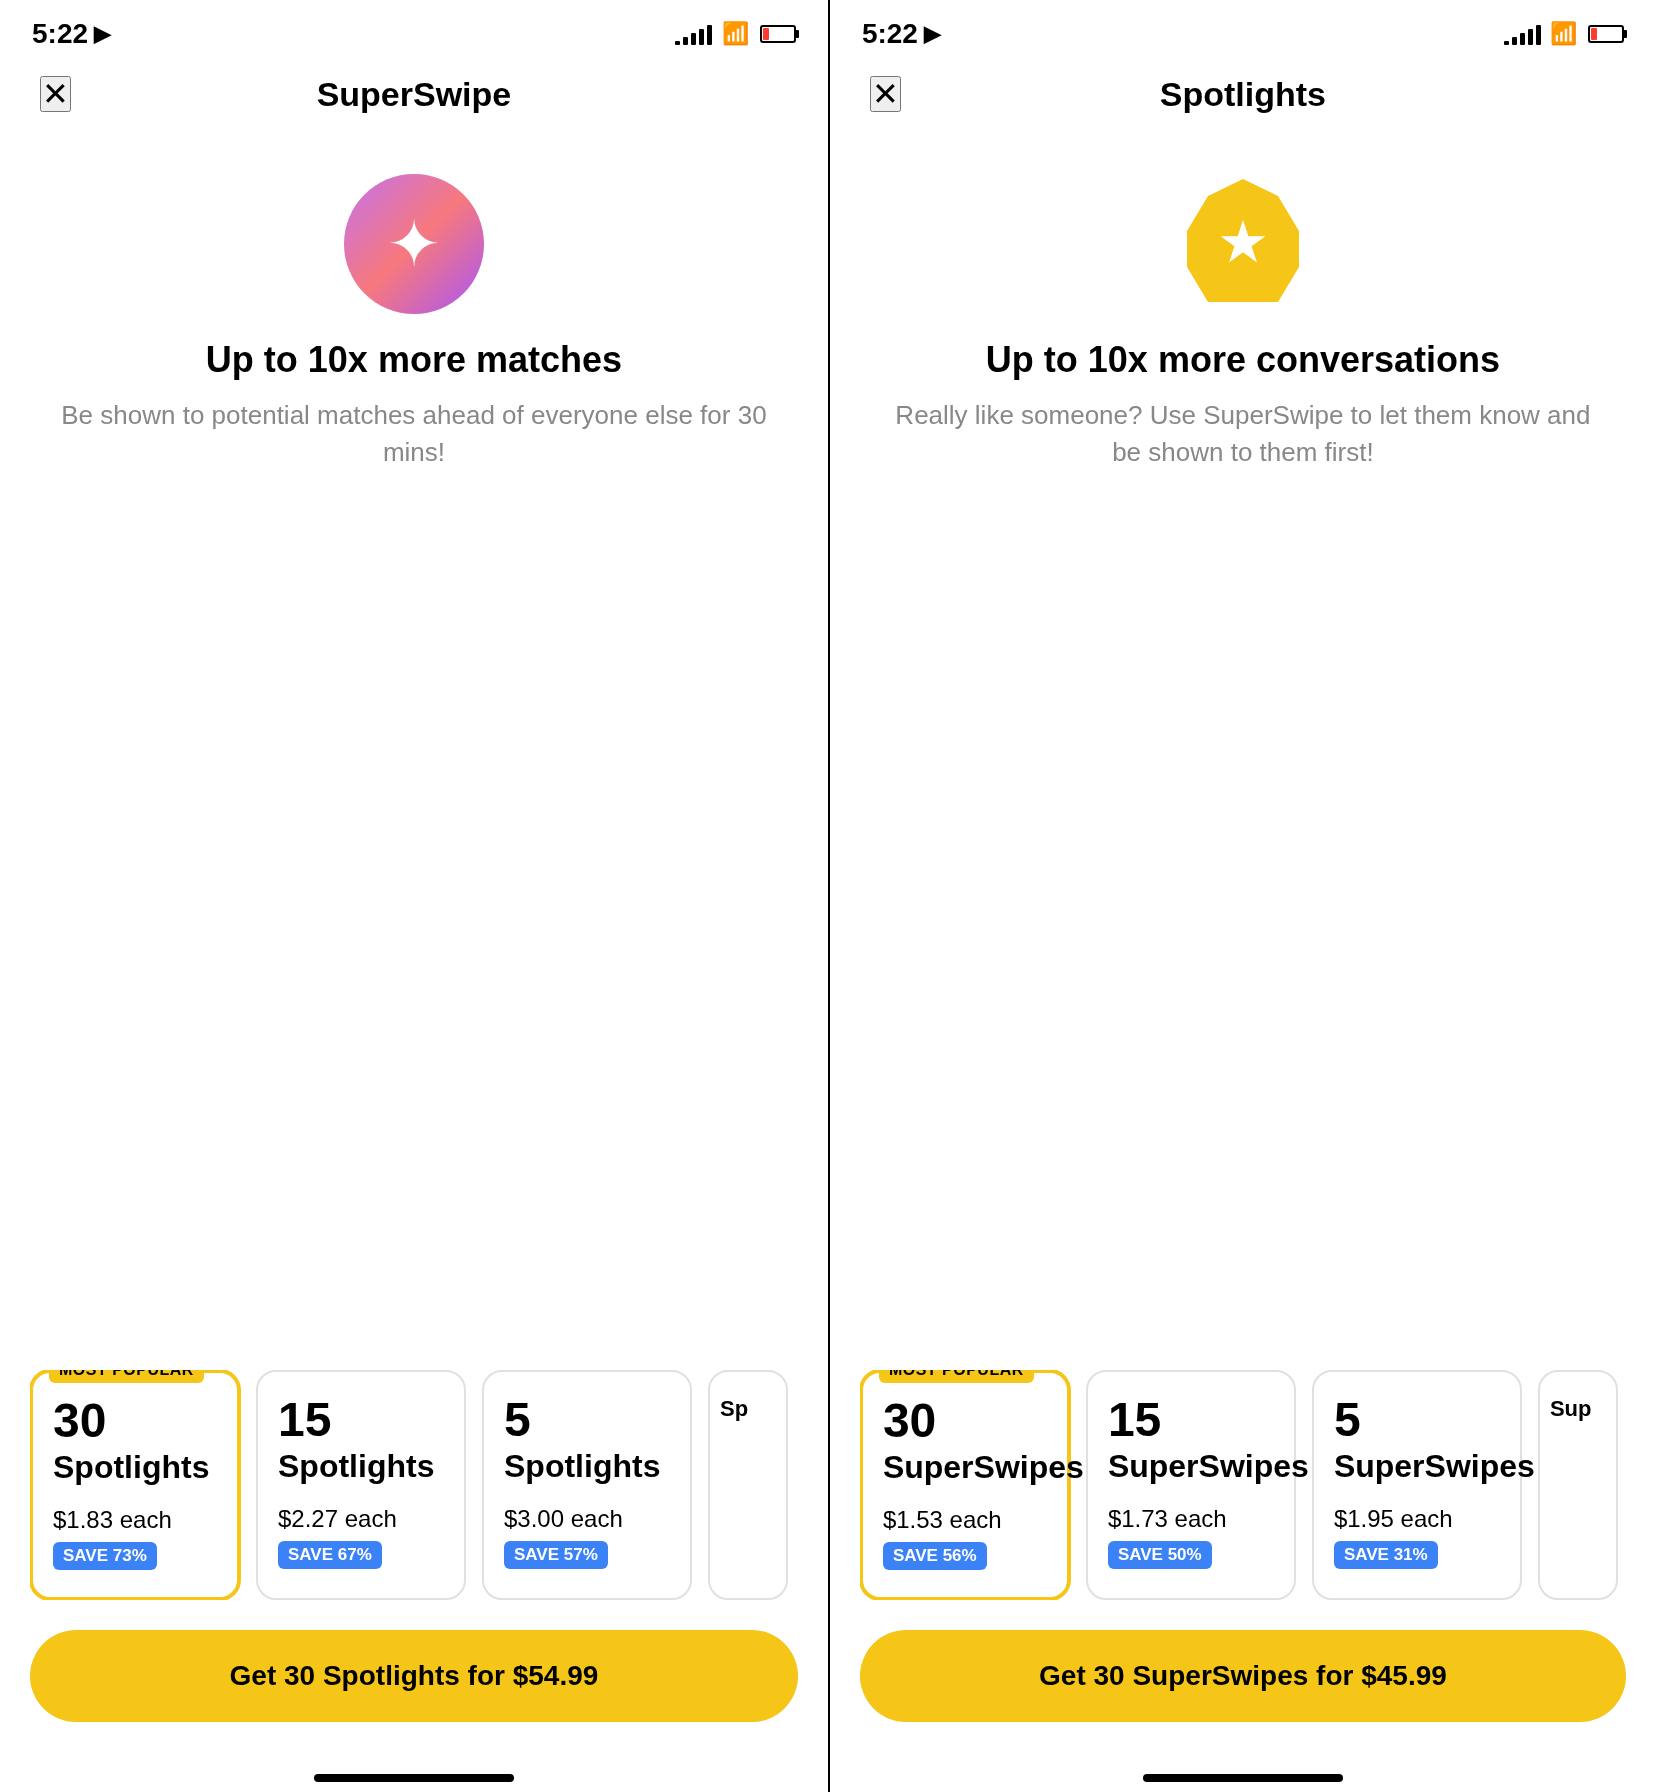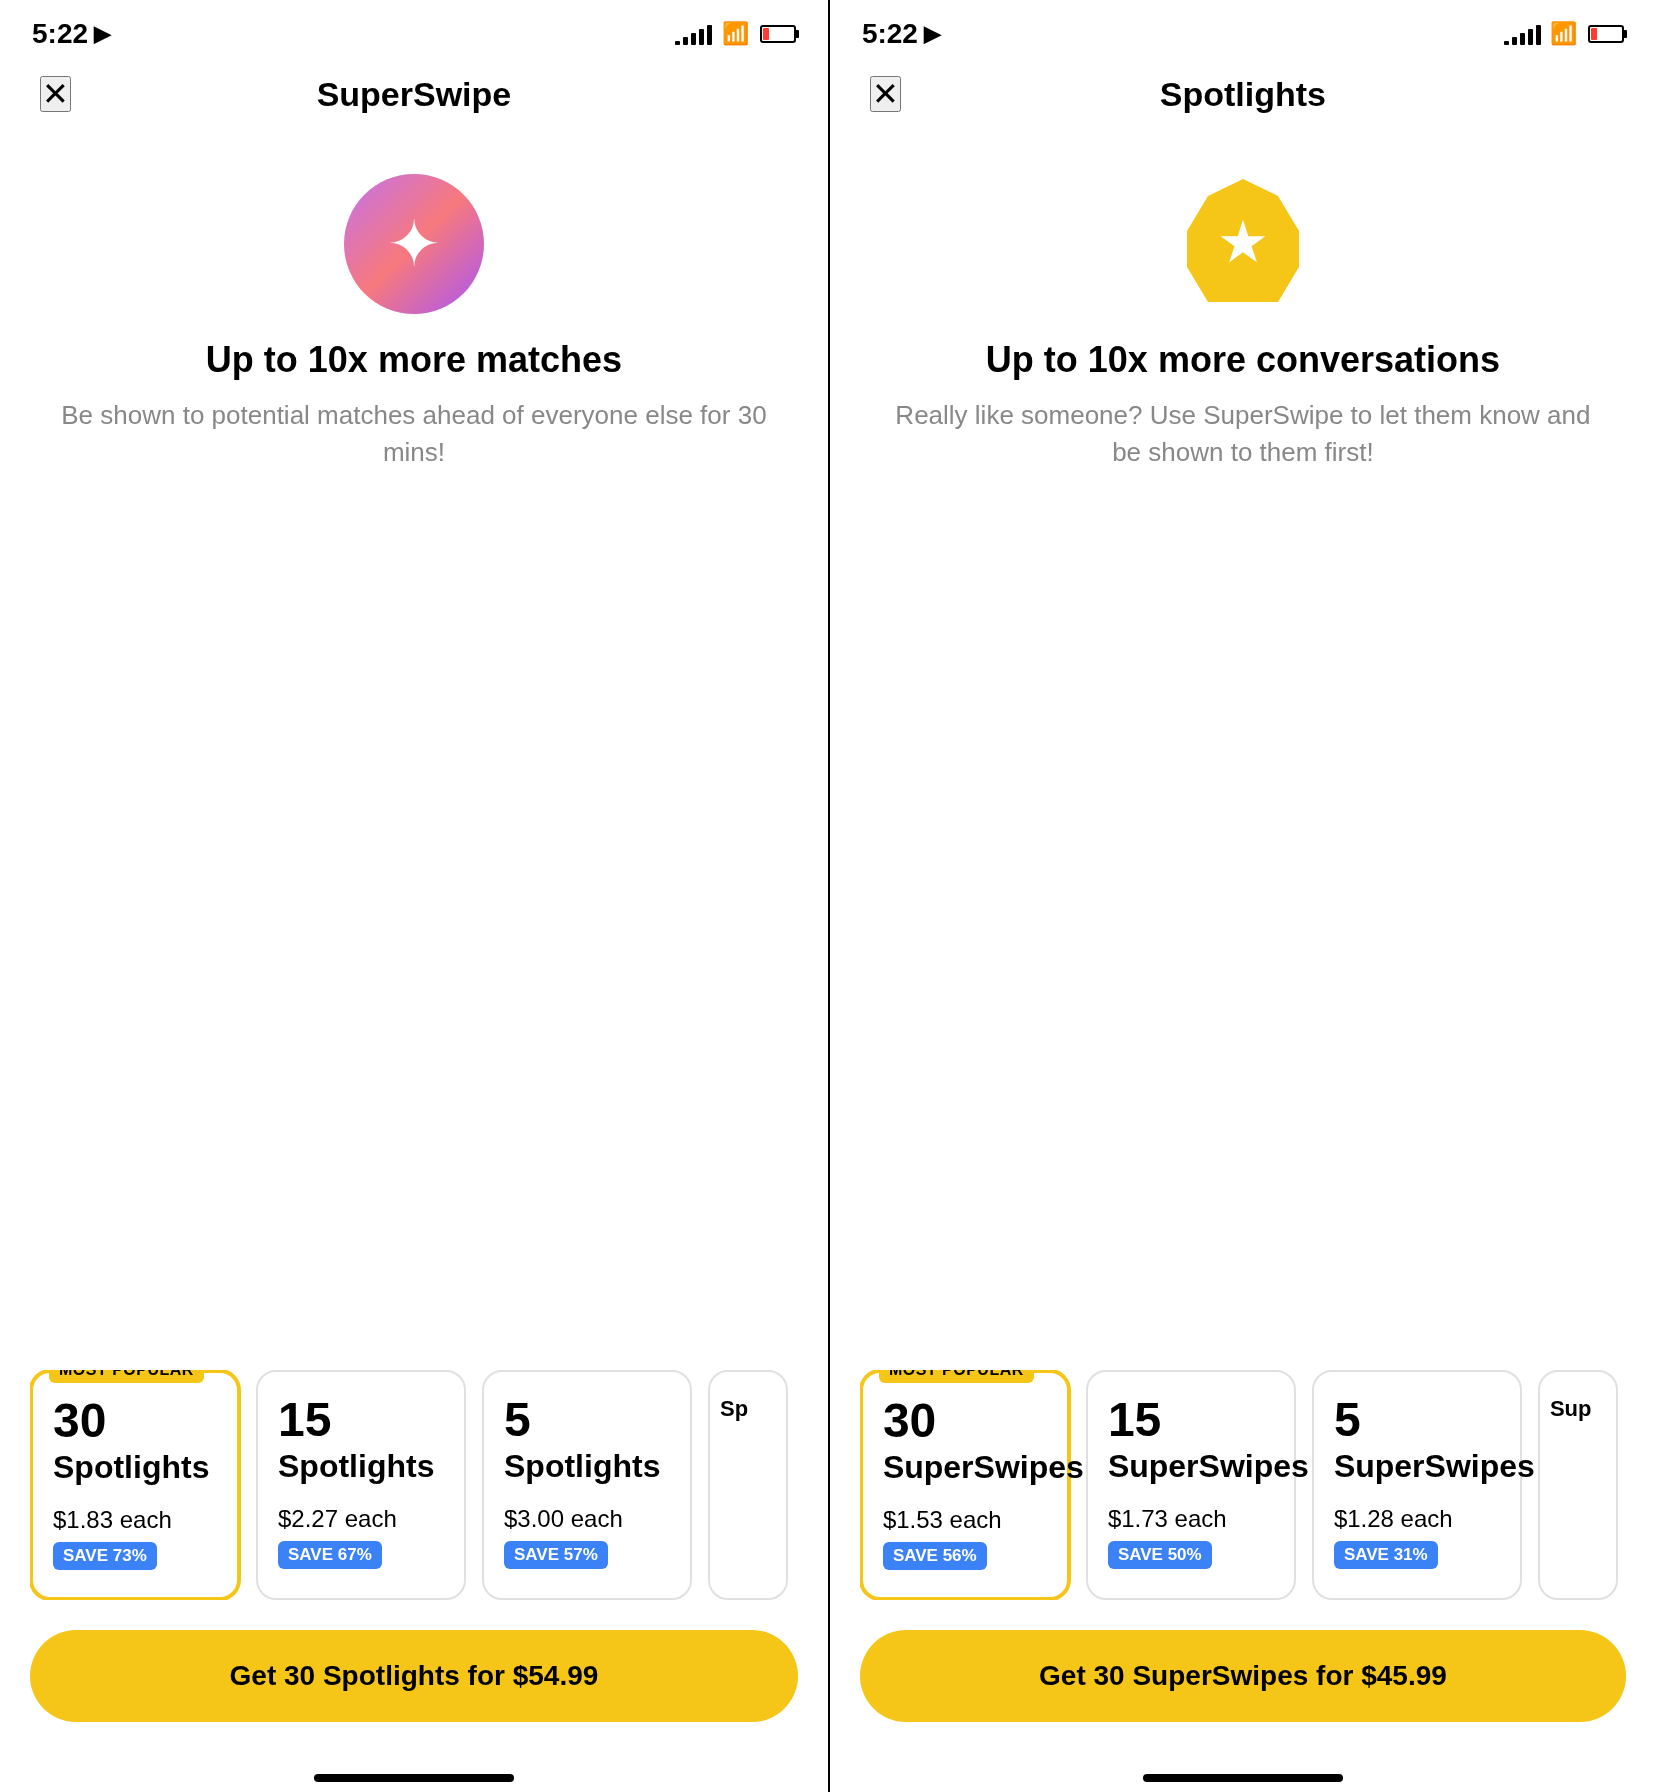--- a/index.html
+++ b/index.html
@@ -429,21 +429,21 @@
       <div class="card">
         <div class="card-quantity">15</div>
         <div class="card-label">SuperSwipes</div>
         <div class="card-price">$1.73 each</div>
         <span class="save-badge">SAVE 50%</span>
       </div>
 
       <div class="card">
         <div class="card-quantity">5</div>
         <div class="card-label">SuperSwipes</div>
-        <div class="card-price">$1.28 each</div>
+        <div class="card-price">$1.95 each</div>
         <span class="save-badge">SAVE 31%</span>
       </div>
 
       <div class="card-partial">
         <div style="padding:24px 10px; font-size:22px; font-weight:700; color:#000;">Sup</div>
       </div>
     </div>
   </div>
 
   <div class="cta-section">

